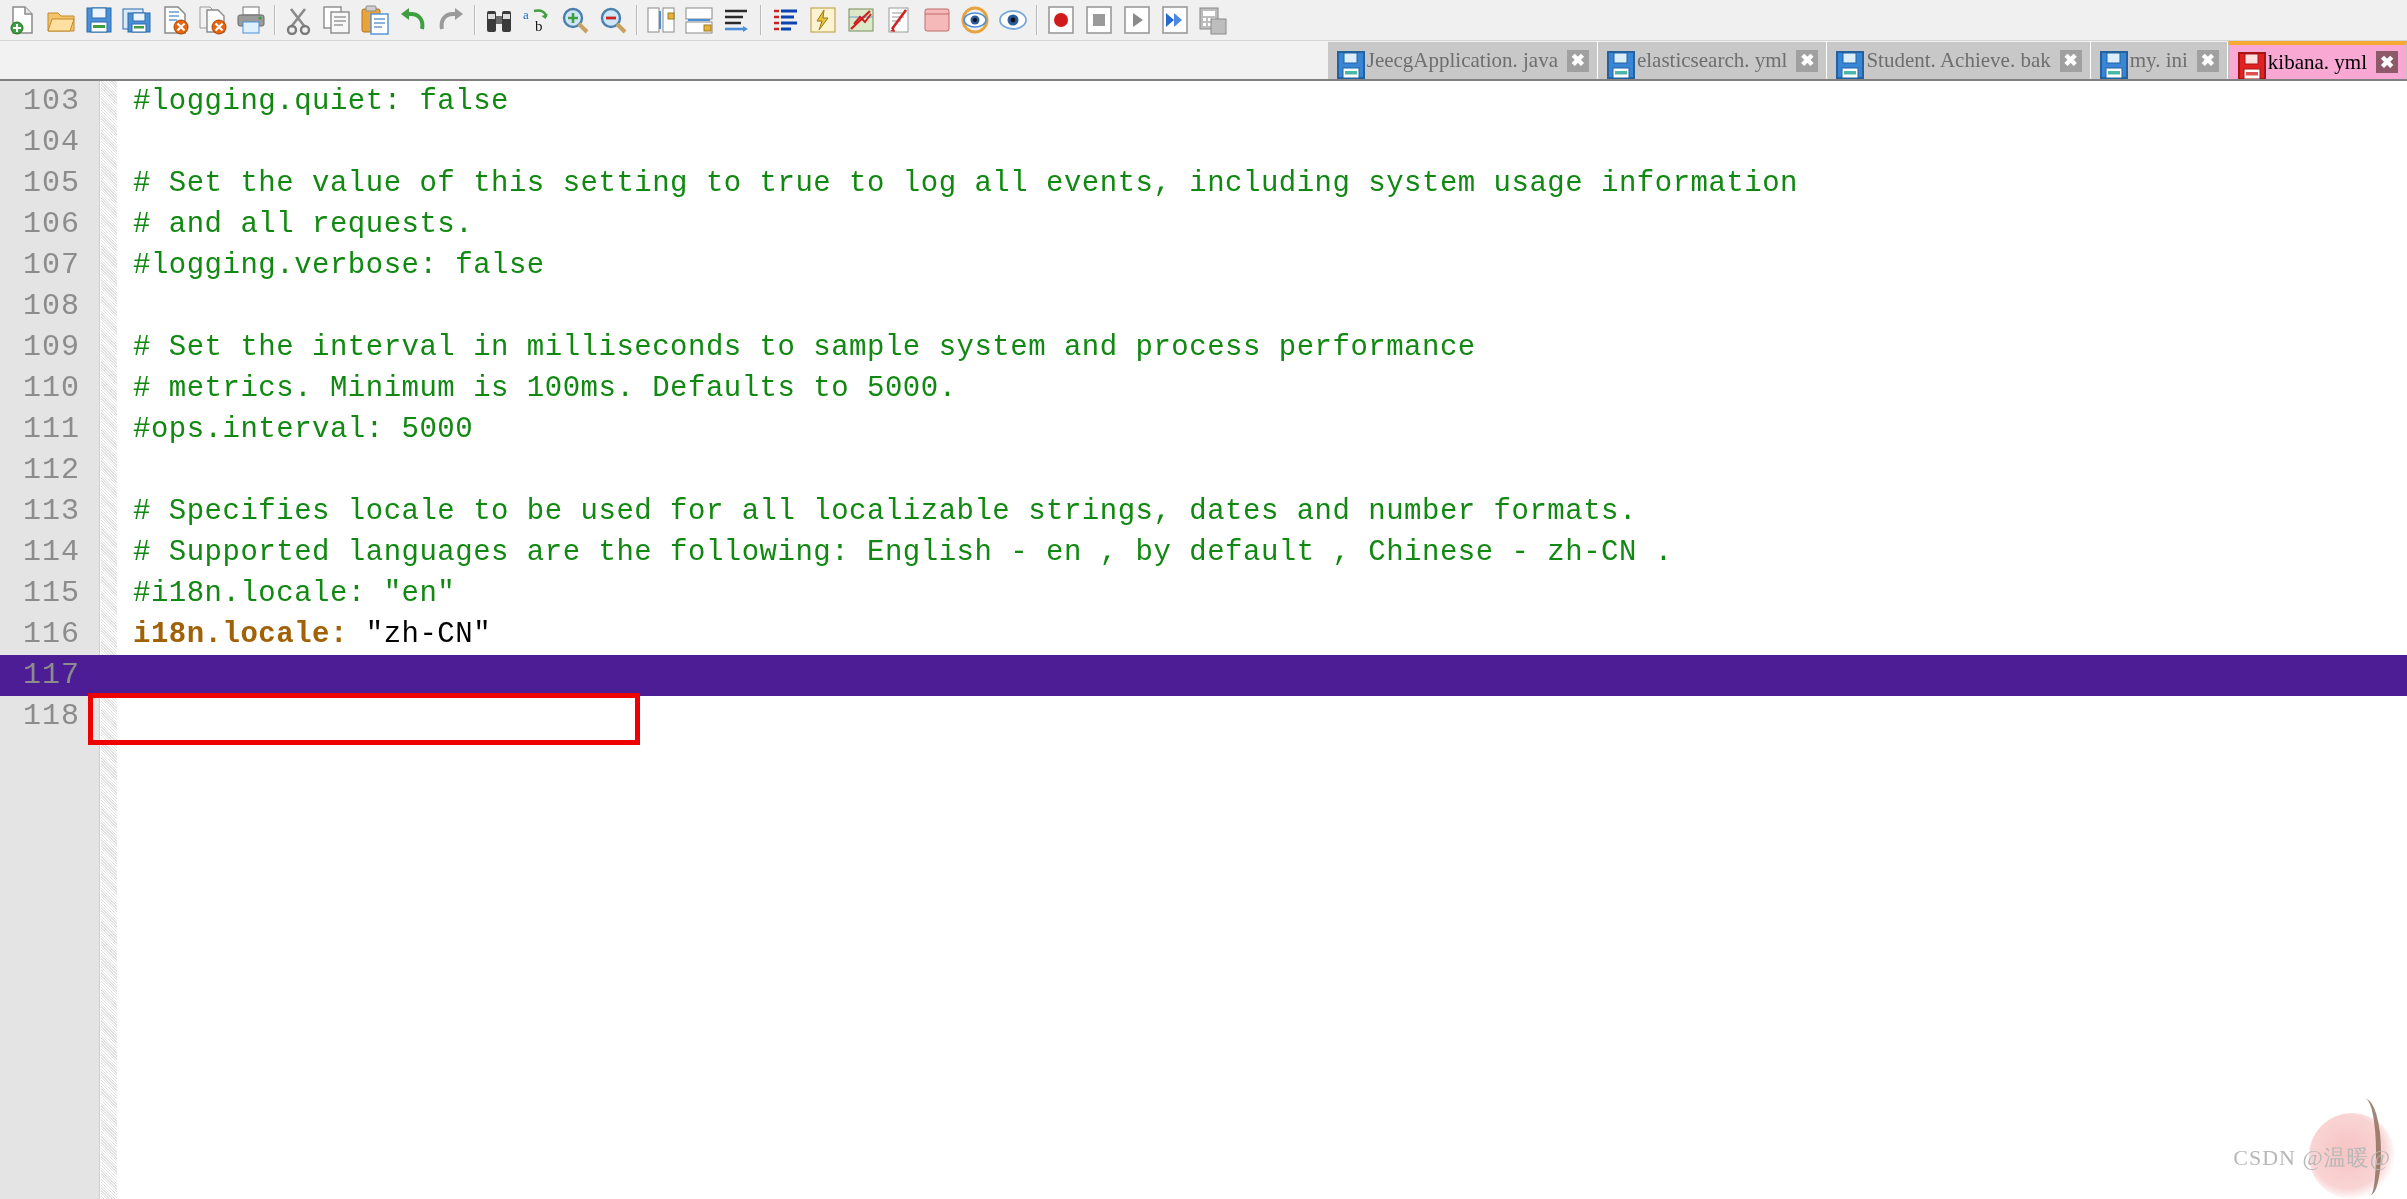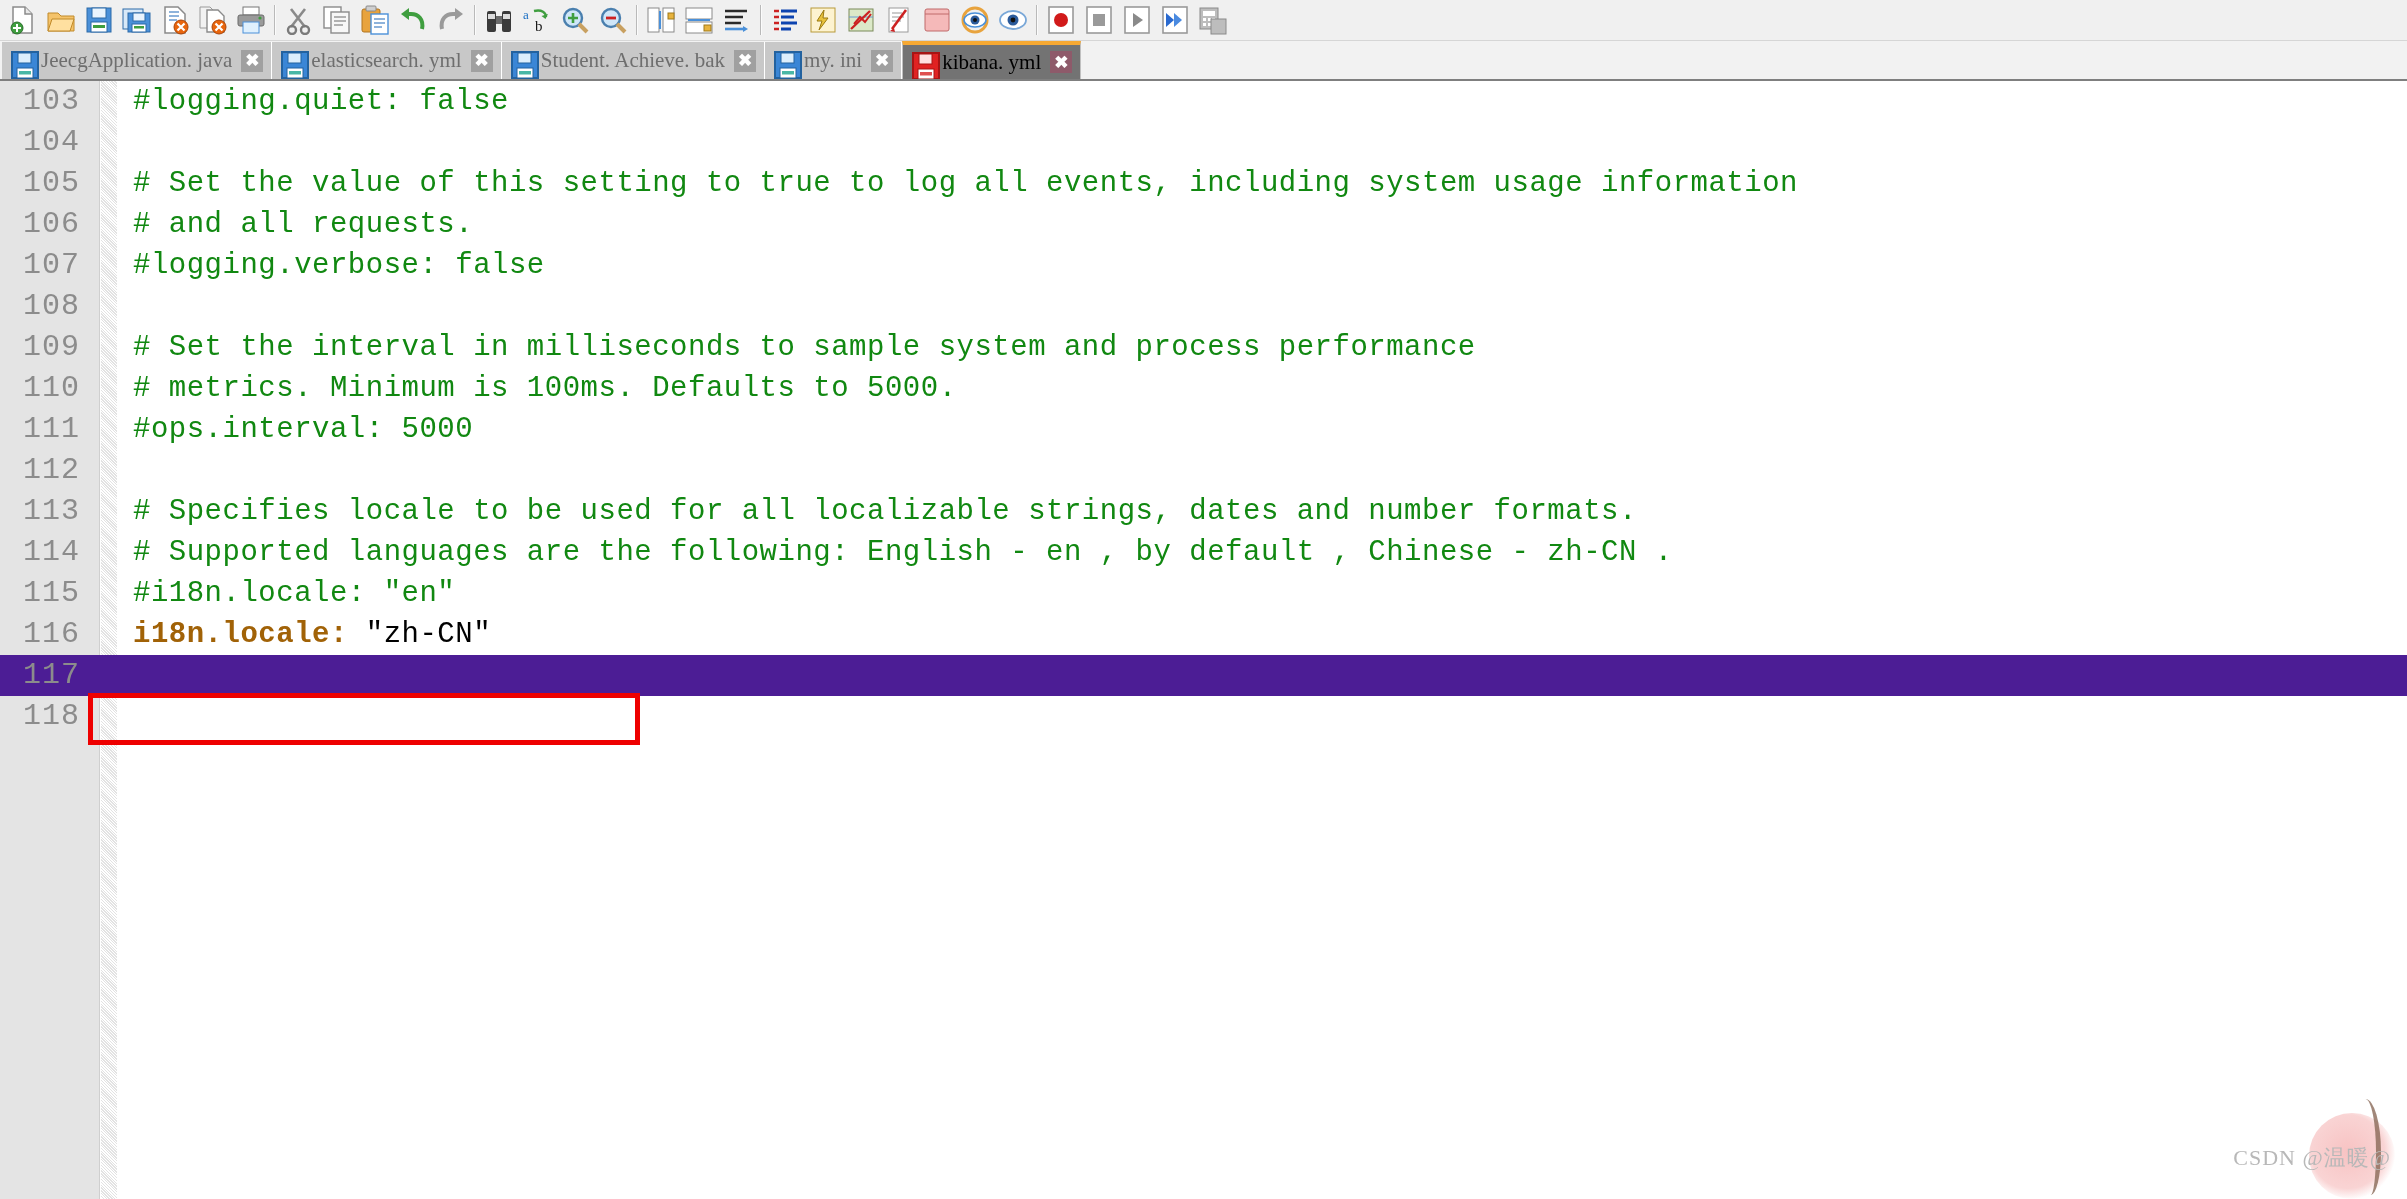--- a/index.html
+++ b/index.html
@@ -35,36 +35,37 @@
   }
   .ico { width: 30px; height: 30px; display: block; }
 
   
   #tabbar {
     position: absolute; left: 0; top: 41px;
     width: 2407px; height: 38px;
     background: #f2f2f2;
     display: flex; align-items: flex-end;
     padding-left: 2px;
+    justify-content: flex-end;
   }
   .tab {
     height: 37px;
     display: flex; align-items: center;
     padding: 0 8px 0 8px;
     background: #c8c8c8;
     border-right: 1px solid #ffffff;
     font-family: "Liberation Serif", serif;
     font-size: 21px;
     color: #6e6e6e;
     gap: 9px;
     white-space: nowrap;
     position: relative;
   }
   .tab.active {
-    background: #737373;
+    background: #f9a8d4;
     color: #000000;
     border-top: 4px solid #f7a933;
     height: 38px;
     border-right: 1px solid #c0c0c0;
     border-left: 1px solid #c0c0c0;
   }
   .tab .tab-icon { width: 22px; height: 22px; flex: 0 0 auto; display:block; }
   .tab .tab-close {
     width: 22px; height: 22px; flex: 0 0 auto;
     display: flex; align-items: center; justify-content: center;

